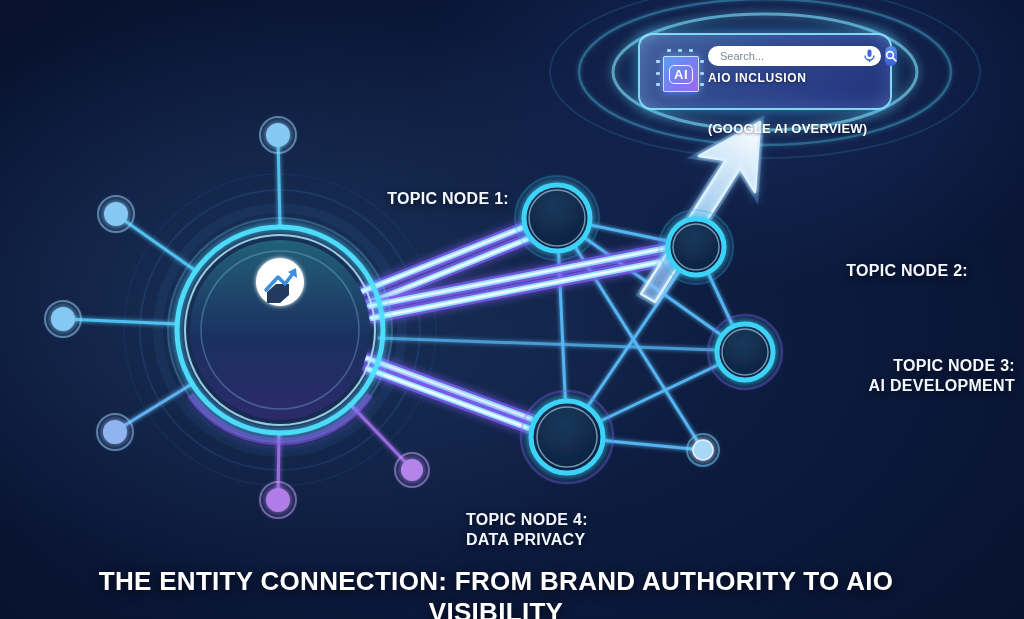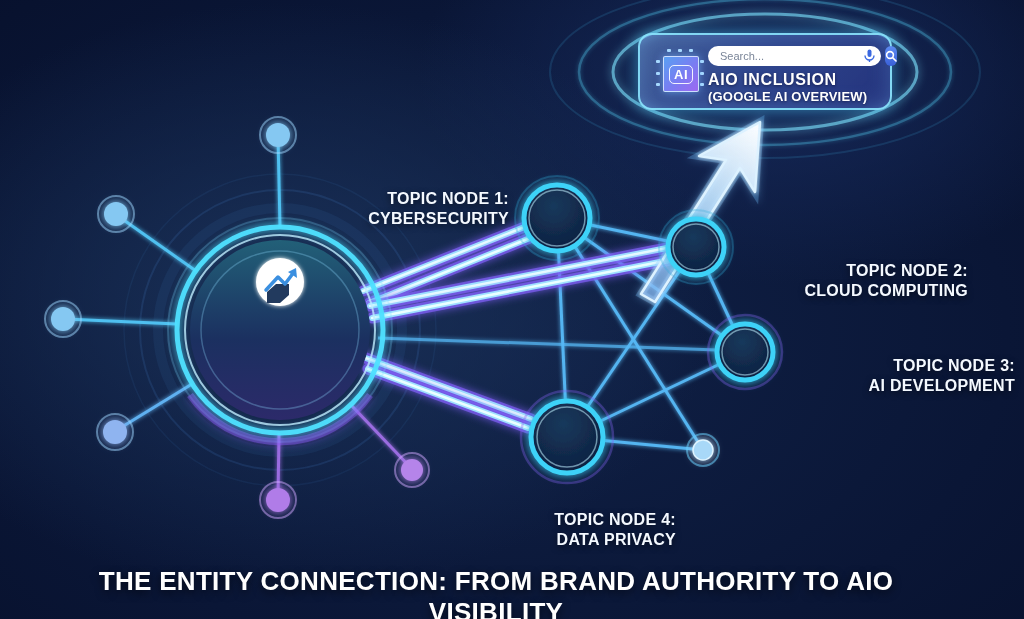--- a/index.html
+++ b/index.html
@@ -12,21 +12,21 @@
       radial-gradient(ellipse 900px 600px at 50% 55%, #102147 0%, #0a1636 55%, #060e28 100%);
   }
   .net{position:absolute;left:0;top:0;}
   .label{
     position:absolute;color:#f4f9ff;font-weight:700;text-transform:uppercase;
     text-shadow:0 2px 6px rgba(0,0,0,.55);letter-spacing:.3px;line-height:1.22;margin-top:24px;
   }
   .lbl-t1{left:307px;top:165px;width:202px;text-align:right;font-size:16px;}
   .lbl-t2{left:748px;top:237px;width:220px;text-align:right;font-size:16px;}
   .lbl-t3{left:795px;top:332px;width:220px;text-align:right;font-size:16px;}
-  .lbl-t4{left:466px;top:486px;width:210px;text-align:right;font-size:16px;}
+  .lbl-t4{left:466px;top:486px;width:210px;text-align:left;font-size:16px;}
   .lbl-brand{left:168px;top:312px;width:224px;text-align:center;font-size:15px;line-height:1.25;}
   .title{
     position:absolute;left:0;top:566px;width:920px;text-align:center;
     color:#ffffff;font-weight:700;font-size:26px;letter-spacing:.3px;
     text-shadow:0 3px 8px rgba(0,0,0,.6);
     margin-left:36px;
   }
   
   .card{
     position:absolute;left:638px;top:33px;width:254px;height:77px;border-radius:14px;
@@ -59,22 +59,22 @@
   .search-pill input{
     border:none;outline:none;background:transparent;flex:1;min-width:0;
     font-family:"Liberation Sans",sans-serif;font-size:11px;color:#5a6578;
   }
   .search-pill input::placeholder{color:#7a8598;opacity:1;}
   .search-btn{
     width:27px;height:20px;margin-left:4px;border:none;border-radius:7px;cursor:pointer;
     background:linear-gradient(180deg,#5e8cf2 0%,#3a60d8 100%);
     display:flex;align-items:center;justify-content:center;padding:0;
   }
-  .card-title1{margin-top:5px;color:#ffffff;font-weight:700;font-size:16px;letter-spacing:.6px;text-shadow:0 1px 3px rgba(0,0,30,.5);}
-  .card-title2{color:#ffffff;font-weight:700;font-size:13px;letter-spacing:.2px;text-shadow:0 1px 3px rgba(0,0,30,.5);}
+  .card-title1{margin-top:5px;color:#ffffff;font-weight:700;font-size:12px;letter-spacing:.6px;text-shadow:0 1px 3px rgba(0,0,30,.5);}
+  .card-title2{color:#ffffff;font-weight:700;font-size:13px;letter-spacing:.2px;text-shadow:0 1px 3px rgba(0,0,30,.5);margin-top:36px;}
 </style>
 </head>
 <body>
 
 <div class="stage">
 
   <svg class="net" width="1024" height="619" viewBox="0 0 1024 619">
     <defs>
       <filter id="glow1" x="-60%" y="-60%" width="220%" height="220%">
         <feGaussianBlur stdDeviation="2.2" result="b"></feGaussianBlur>
@@ -238,25 +238,23 @@
         <path d="M 267 292 l 9 -8 h 13 v 11 l -9 8 h -13 z" fill="#223a5e"></path>
         <polyline points="266,290 278,277 285,284 294,272" fill="none" stroke="#3a8fe0" stroke-width="3.5" stroke-linecap="round" stroke-linejoin="round"></polyline>
         <polygon points="296,268 297,278 288,272" fill="#3a8fe0"></polygon>
       </g>
     </g>
   </svg>
 
 
   <div class="label lbl-t1">
     <div>TOPIC NODE 1:</div>
-    <div>CYBERSECURITY</div>
   </div>
   <div class="label lbl-t2">
     <div>TOPIC NODE 2:</div>
-    <div>CLOUD COMPUTING</div>
   </div>
   <div class="label lbl-t3">
     <div>TOPIC NODE 3:</div>
     <div>AI DEVELOPMENT</div>
   </div>
   <div class="label lbl-t4">
     <div>TOPIC NODE 4:</div>
     <div>DATA PRIVACY</div>
   </div>
 

